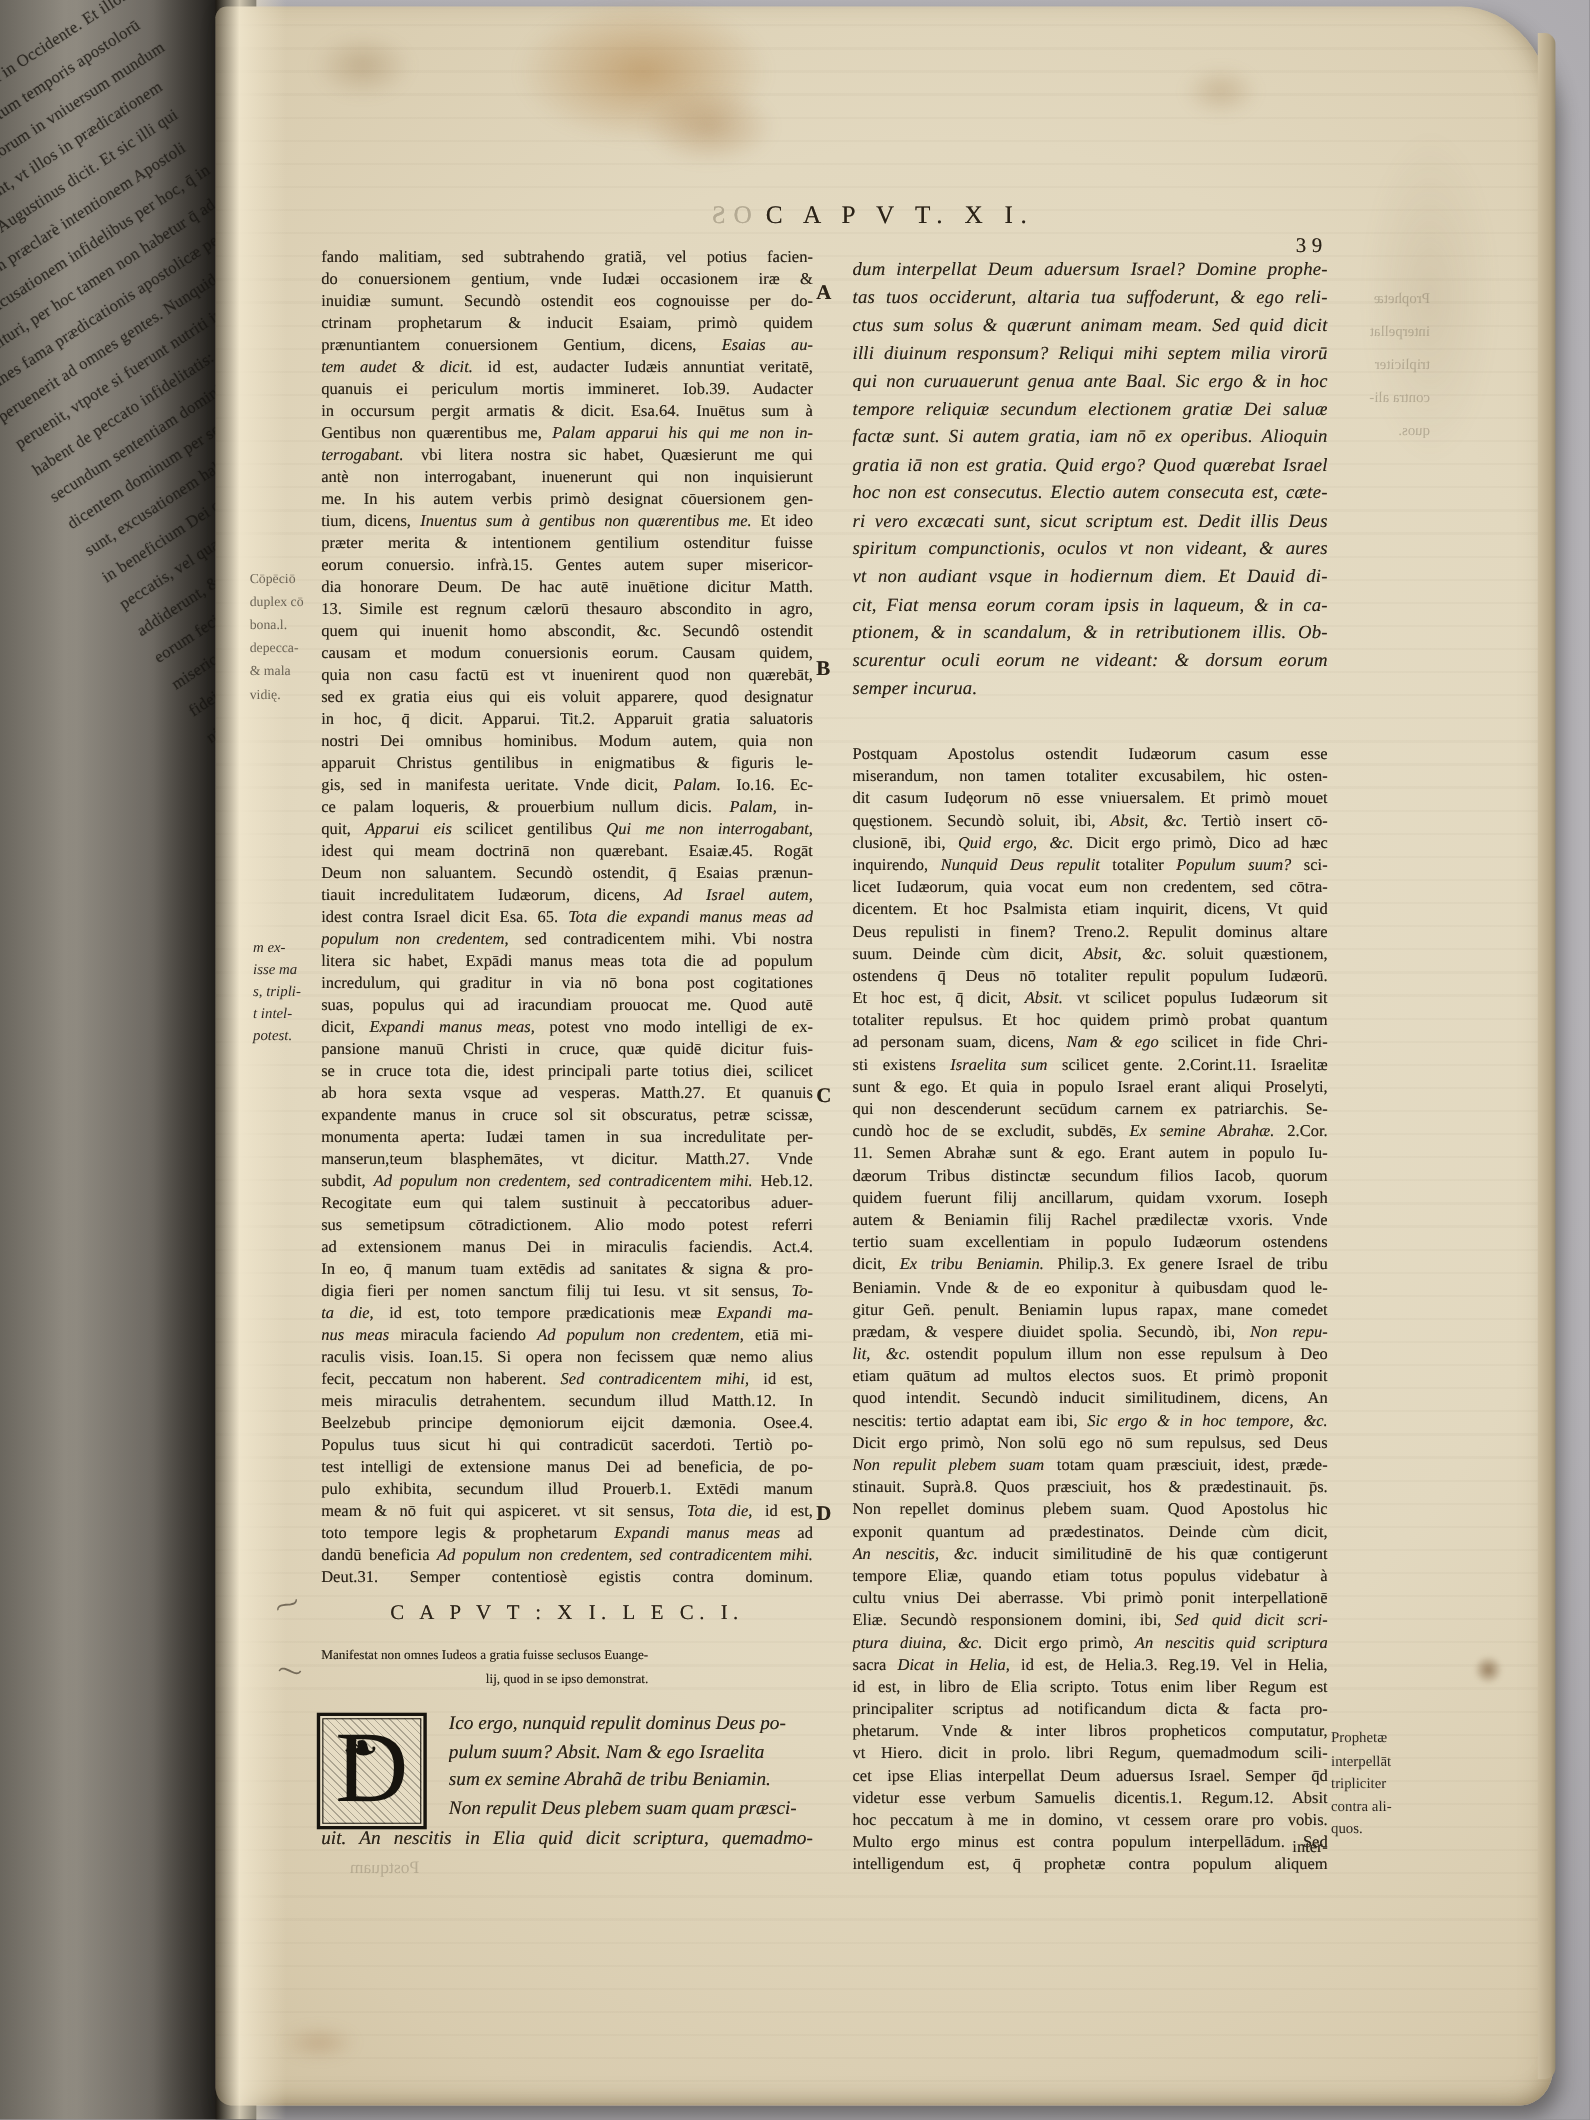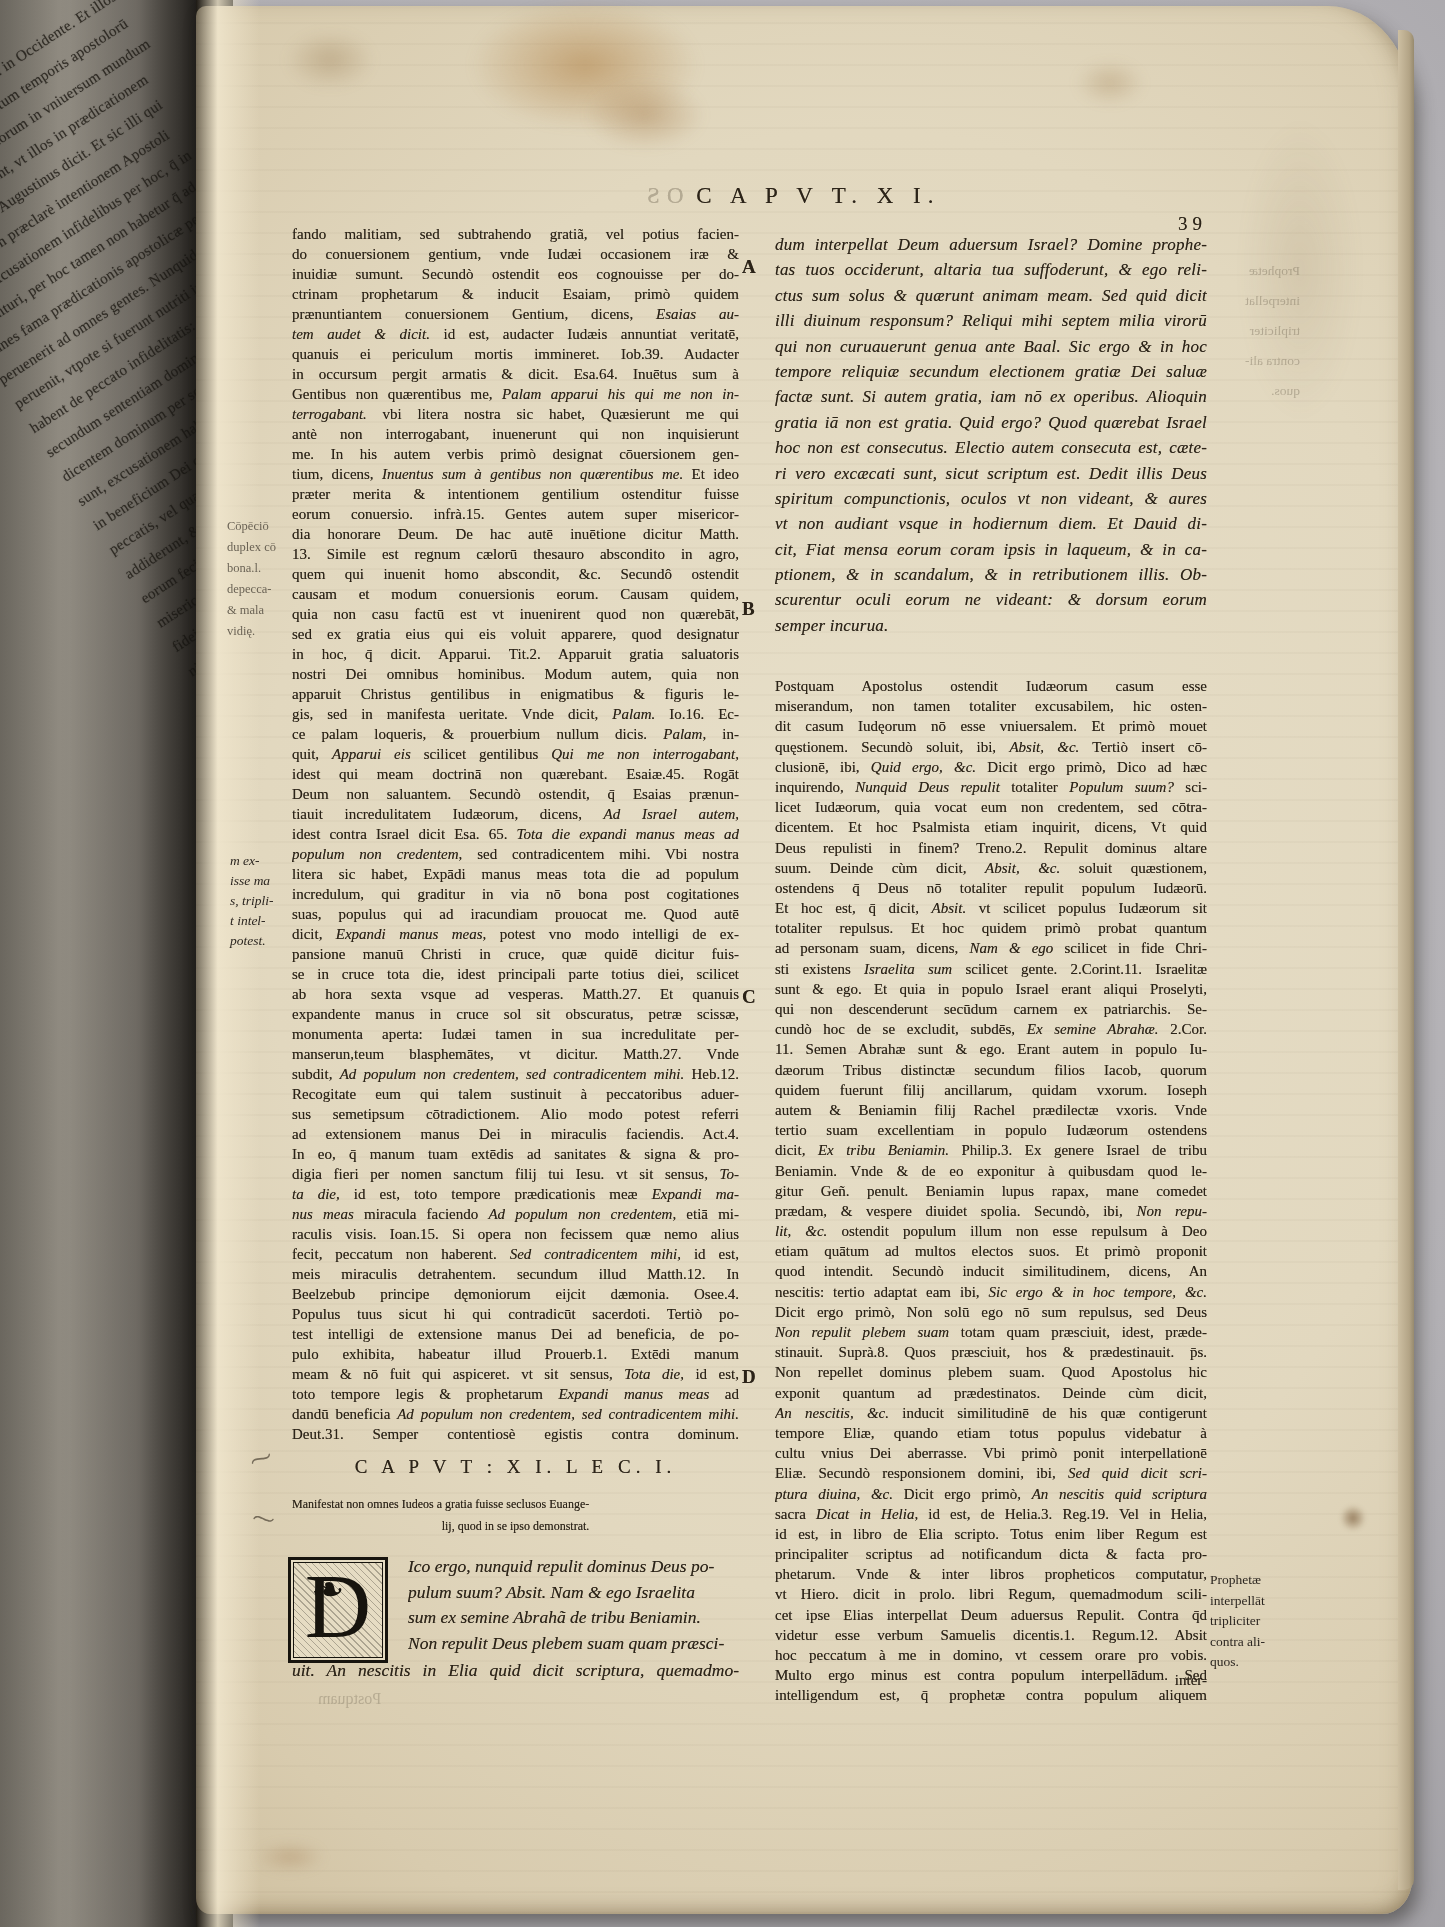--- a/index.html
+++ b/index.html
@@ -181,21 +181,21 @@
       <div class="ln"><span>In eo, q̄ manum tuam extēdis ad sanitates &amp; signa &amp; pro-</span></div>
       <div class="ln"><span>digia fieri per nomen sanctum filij tui Iesu. vt sit sensus, </span><span class="it">To-</span></div>
       <div class="ln"><span class="it">ta die,</span><span> id est, toto tempore prædicationis meæ </span><span class="it">Expandi ma-</span></div>
       <div class="ln"><span class="it">nus meas</span><span> miracula faciendo </span><span class="it">Ad populum non credentem,</span><span> etiā mi-</span></div>
       <div class="ln"><span>raculis visis. Ioan.15. Si opera non fecissem quæ nemo alius</span></div>
       <div class="ln"><span>fecit, peccatum non haberent. </span><span class="it">Sed contradicentem mihi,</span><span> id est,</span></div>
       <div class="ln"><span>meis miraculis detrahentem. secundum illud Matth.12. In</span></div>
       <div class="ln"><span>Beelzebub principe dęmoniorum eijcit dæmonia. Osee.4.</span></div>
       <div class="ln"><span>Populus tuus sicut hi qui contradicūt sacerdoti. Tertiò po-</span></div>
       <div class="ln"><span>test intelligi de extensione manus Dei ad beneficia, de po-</span></div>
-      <div class="ln"><span>pulo exhibita, habeatur illud Prouerb.1. Extēdi manum</span></div>
+      <div class="ln"><span>pulo exhibita, secundum illud Prouerb.1. Extēdi manum</span></div>
       <div class="ln"><span>meam &amp; nō fuit qui aspiceret. vt sit sensus, </span><span class="it">Tota die,</span><span> id est,</span></div>
       <div class="ln"><span>toto tempore legis &amp; prophetarum </span><span class="it">Expandi manus meas</span><span> ad</span></div>
       <div class="ln"><span>dandū beneficia </span><span class="it">Ad populum non credentem, sed contradicentem mihi.</span></div>
       <div class="ln"><span>Deut.31. Semper contentiosè egistis contra dominum.</span></div>
     </div>
 
   <div class="flourish" style="left:248px;top:1440px;transform:rotate(-20deg)">⁓</div>
   <div class="flourish" style="left:252px;top:1500px;transform:rotate(10deg)">⁓</div>
 
   <div class="sec-heading ink">C A P V T :   X I.   L E C.   I.</div>
@@ -281,21 +281,21 @@
       <div class="ln"><span class="it">An nescitis, &amp;c.</span><span> inducit similitudinē de his quæ contigerunt</span></div>
       <div class="ln"><span>tempore Eliæ, quando etiam totus populus videbatur à</span></div>
       <div class="ln"><span>cultu vnius Dei aberrasse. Vbi primò ponit interpellationē</span></div>
       <div class="ln"><span>Eliæ. Secundò responsionem domini, ibi, </span><span class="it">Sed quid dicit scri-</span></div>
       <div class="ln"><span class="it">ptura diuina, &amp;c.</span><span> Dicit ergo primò, </span><span class="it">An nescitis quid scriptura</span></div>
       <div class="ln"><span>sacra </span><span class="it">Dicat in Helia,</span><span> id est, de Helia.3. Reg.19. Vel in Helia,</span></div>
       <div class="ln"><span>id est, in libro de Elia scripto. Totus enim liber Regum est</span></div>
       <div class="ln"><span>principaliter scriptus ad notificandum dicta &amp; facta pro-</span></div>
       <div class="ln"><span>phetarum. Vnde &amp; inter libros propheticos computatur,</span></div>
       <div class="ln"><span>vt Hiero. dicit in prolo. libri Regum, quemadmodum scili-</span></div>
-      <div class="ln"><span>cet ipse Elias interpellat Deum aduersus Repulit. Contra q̄d</span></div>
+      <div class="ln"><span>cet ipse Elias interpellat Deum aduersus Israel. Semper q̄d</span></div>
       <div class="ln"><span>videtur esse verbum Samuelis dicentis.1. Regum.12. Absit</span></div>
       <div class="ln"><span>hoc peccatum à me in domino, vt cessem orare pro vobis.</span></div>
       <div class="ln"><span>Multo ergo minus est contra populum interpellādum. Sed</span></div>
       <div class="ln"><span>intelligendum est, q̄ prophetæ contra populum aliquem</span></div>
     </div>
   <div class="catchword ink">inter-</div>
 
   <div id="mn-left1" class="mnote">
       <div class="mn-line">Cōpēciō</div>
       <div class="mn-line">duplex cō</div>

